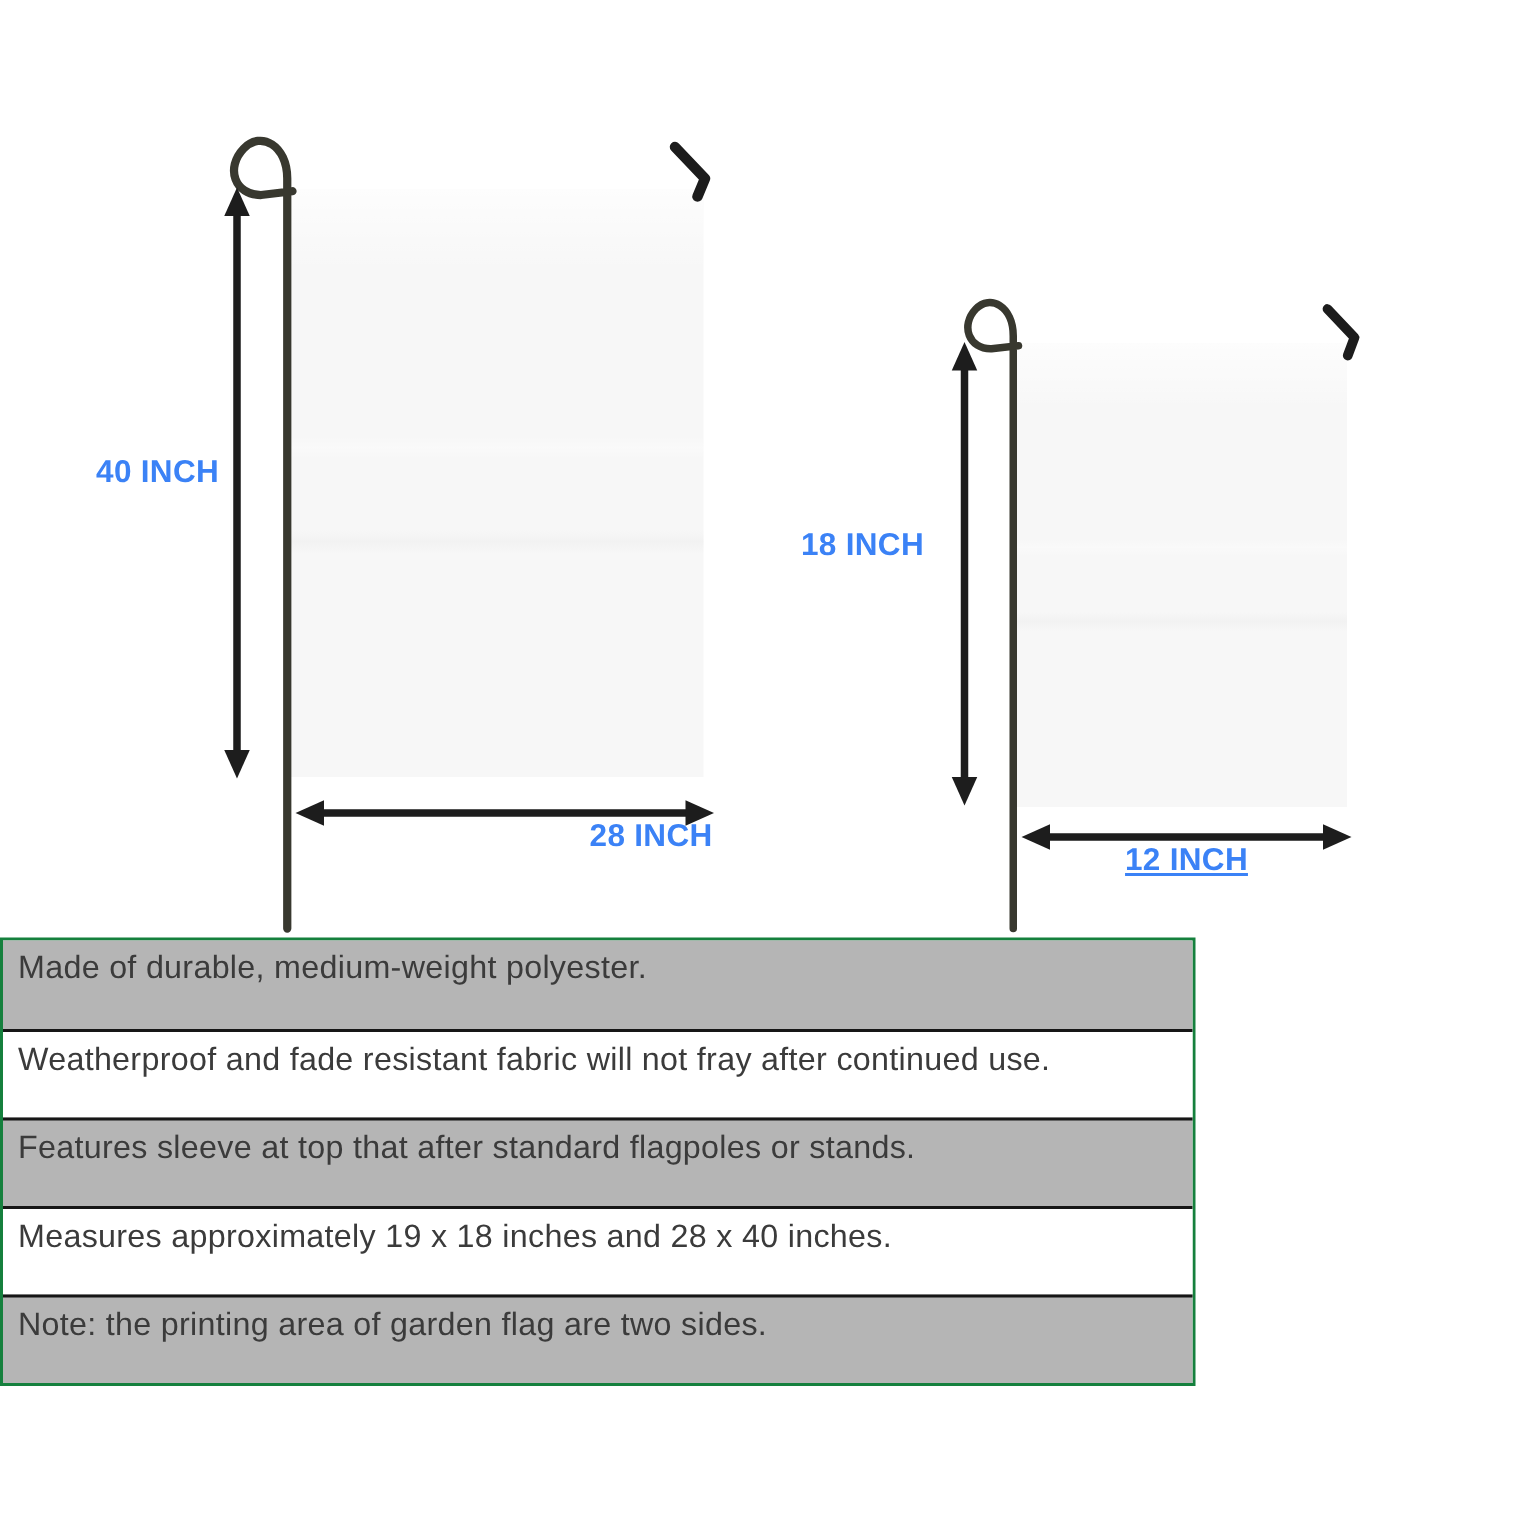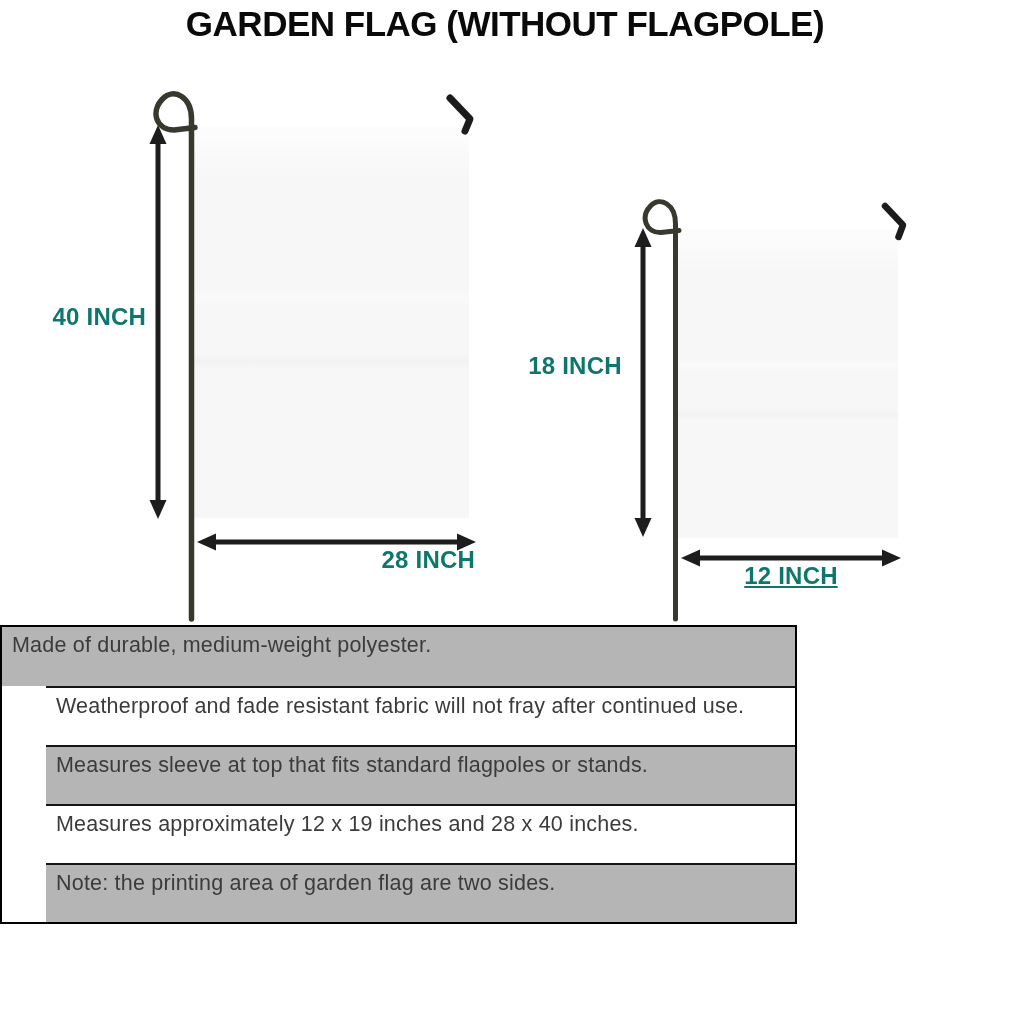--- a/index.html
+++ b/index.html
@@ -16,46 +16,45 @@
     position:absolute;
     background:
       linear-gradient(to bottom, rgba(255,255,255,.75), rgba(255,255,255,0) 14%),
       linear-gradient(to bottom, rgba(255,255,255,0) 42%, rgba(255,255,255,.35) 44%, rgba(255,255,255,0) 46%),
       linear-gradient(to bottom, rgba(240,240,240,0) 58%, rgba(238,238,238,.55) 60%, rgba(240,240,240,0) 62%),
       #f7f7f7;
   }
   .flag-large{left:193px;top:126px;width:276px;height:392px;}
   .flag-small{left:678px;top:229px;width:220px;height:309px;}
   .dim-label{
-    position:absolute;color:#0f766e;font-weight:bold;font-size:24px;
+    position:absolute;color:#3b82f6;font-weight:bold;font-size:21px;
     letter-spacing:0.2px;white-space:nowrap;
   }
   .lbl-40{left:40px;top:303px;width:106px;text-align:right;}
   .lbl-28{left:198px;top:546px;width:277px;text-align:right;}
   .lbl-18{left:522px;top:352px;width:106px;text-align:center;}
   .lbl-12{left:682px;top:562px;width:218px;text-align:center;text-decoration:underline;}
   svg.overlay{position:absolute;left:0;top:0;width:1024px;height:1024px;}
   .features-table{
     position:absolute;left:0px;top:625px;width:797px;
-    border:2px solid #000000;box-sizing:border-box;background:#fff;
+    border:2px solid #15803d;box-sizing:border-box;background:#fff;
   }
   .feature-row{
     height:59px;box-sizing:border-box;
     padding:6px 12px 0 10px;
     font-size:21.5px;color:#3b3b3b;letter-spacing:0.2px;
   }
   .feature-row:nth-child(odd){background:#b5b5b5;}
   .feature-row:nth-child(even){background:#ffffff;}
-  .feature-row + .feature-row{border-top:2px solid #161616;margin-left:44px;}
+  .feature-row + .feature-row{border-top:2px solid #161616;}
 </style>
 </head>
 <body>
 
 <div class="title-block">
-  <div>GARDEN FLAG (WITHOUT FLAGPOLE)</div>
 </div>
 
 <div class="flag-rect flag-large"></div>
 <div class="flag-rect flag-small"></div>
 
 <svg class="overlay" viewBox="0 0 1024 1024">
 
   <g stroke="#38382f" stroke-width="5.5" fill="none" stroke-linecap="round" stroke-linejoin="round">
     <path d="M191.5 619 L191.5 119 C191.5 97 174 87 162.5 99 C150 112 156.5 130 174 130 L195 127.5"></path>
   </g>
@@ -98,16 +97,16 @@
 </svg>
 
 <div class="dim-label lbl-40">40 INCH</div>
 <div class="dim-label lbl-28">28 INCH</div>
 <div class="dim-label lbl-18">18 INCH</div>
 <div class="dim-label lbl-12">12 INCH</div>
 
 <div class="features-table">
   <div class="feature-row">Made of durable, medium-weight polyester.</div>
   <div class="feature-row">Weatherproof and fade resistant fabric will not fray after continued use.</div>
-  <div class="feature-row">Measures sleeve at top that fits standard flagpoles or stands.</div>
-  <div class="feature-row">Measures approximately 12 x 19 inches and 28 x 40 inches.</div>
+  <div class="feature-row">Features sleeve at top that after standard flagpoles or stands.</div>
+  <div class="feature-row">Measures approximately 19 x 18 inches and 28 x 40 inches.</div>
   <div class="feature-row">Note: the printing area of garden flag are two sides.</div>
 </div>
 
 </body></html>

